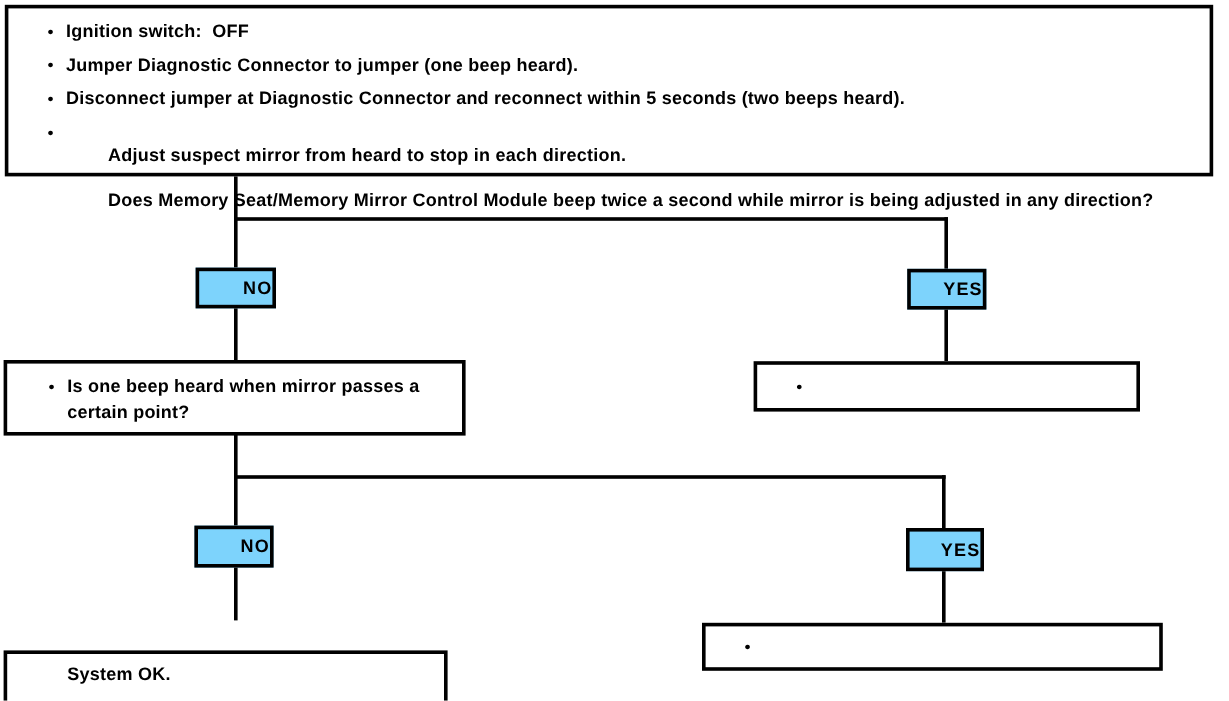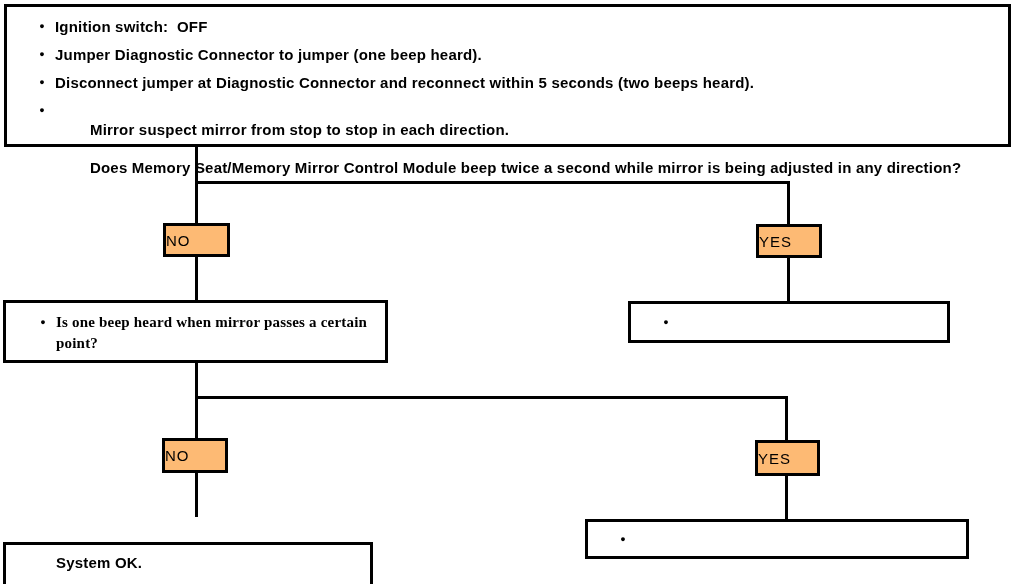--- a/index.html
+++ b/index.html
@@ -15,26 +15,26 @@
   }
   .box {
     position: absolute;
     border: 3px solid #000000;
     background: #ffffff;
     box-sizing: border-box;
   }
   .decision {
     position: absolute;
     border: 3px solid #000000;
-    background: #fdba74;
+    background: #7dd3fc;
     box-sizing: border-box;
     display: flex;
     align-items: center;
-    justify-content: flex-start;
-    font-weight: 400;
+    justify-content: flex-end;
+    font-weight: 700;
     font-size: 15px;
     letter-spacing: 1px;
   }
   .line { position: absolute; background: #000000; }
   .txt {
     font-weight: 700;
     font-size: 15px;
     letter-spacing: 0.2px;
     line-height: 19px;
     white-space: pre-wrap;
@@ -44,21 +44,21 @@
     flex: none;
     width: 26px;
     text-align: center;
     font-size: 9px;
     line-height: 19px;
   }
   .bullet-spacer { flex: none; width: 26px; }
   .instruction-box { padding: 10px 6px 0 22px; }
   .instruction-item { margin-bottom: 9px; }
   .question-box { padding: 9px 4px 0 24px; }
-  .question-box .txt { width: 322px; line-height: 21px; font-family: Liberation Serif, serif; }
+  .question-box .txt { width: 322px; line-height: 21px; }
   .question-box .bullet { line-height: 21px; }
   .action-box { display: flex; align-items: center; padding-left: 22px; }
   .result-no-box { padding: 7px 4px 0 24px; }
   .result-no-box .txt { line-height: 21px; }
   .result-no-box .bullet { line-height: 21px; }
   .result-no-box .bullet-row { margin-bottom: 3px; }
 </style>
 </head>
 <body>
 
@@ -73,21 +73,21 @@
       <span class="bullet">●</span>
       <span class="txt">Jumper Diagnostic Connector to jumper (one beep heard).</span>
     </div>
     <div class="bullet-row instruction-item">
       <span class="bullet">●</span>
       <span class="txt">Disconnect jumper at Diagnostic Connector and reconnect within 5 seconds (two beeps heard).</span>
     </div>
     <div class="bullet-row instruction-item">
       <span class="bullet">●</span>
       <span class="txt">
-        <span>Mirror suspect mirror from stop to stop in each direction.</span><br>
+        <span>Adjust suspect mirror from heard to stop in each direction.</span><br>
         <span>Does Memory Seat/Memory Mirror Control Module beep twice a second while mirror is being adjusted in any direction?</span>
       </span>
     </div>
   </div>
 
   <div class="line" style="left:195px; top:147px; width:3px; height:76px;"></div>
   <div class="line" style="left:195px; top:181px; width:595px; height:3px;"></div>
   <div class="line" style="left:787px; top:181px; width:3px; height:43px;"></div>
 
   <div class="decision" style="left:163px; top:223px; width:67px; height:34px;">

